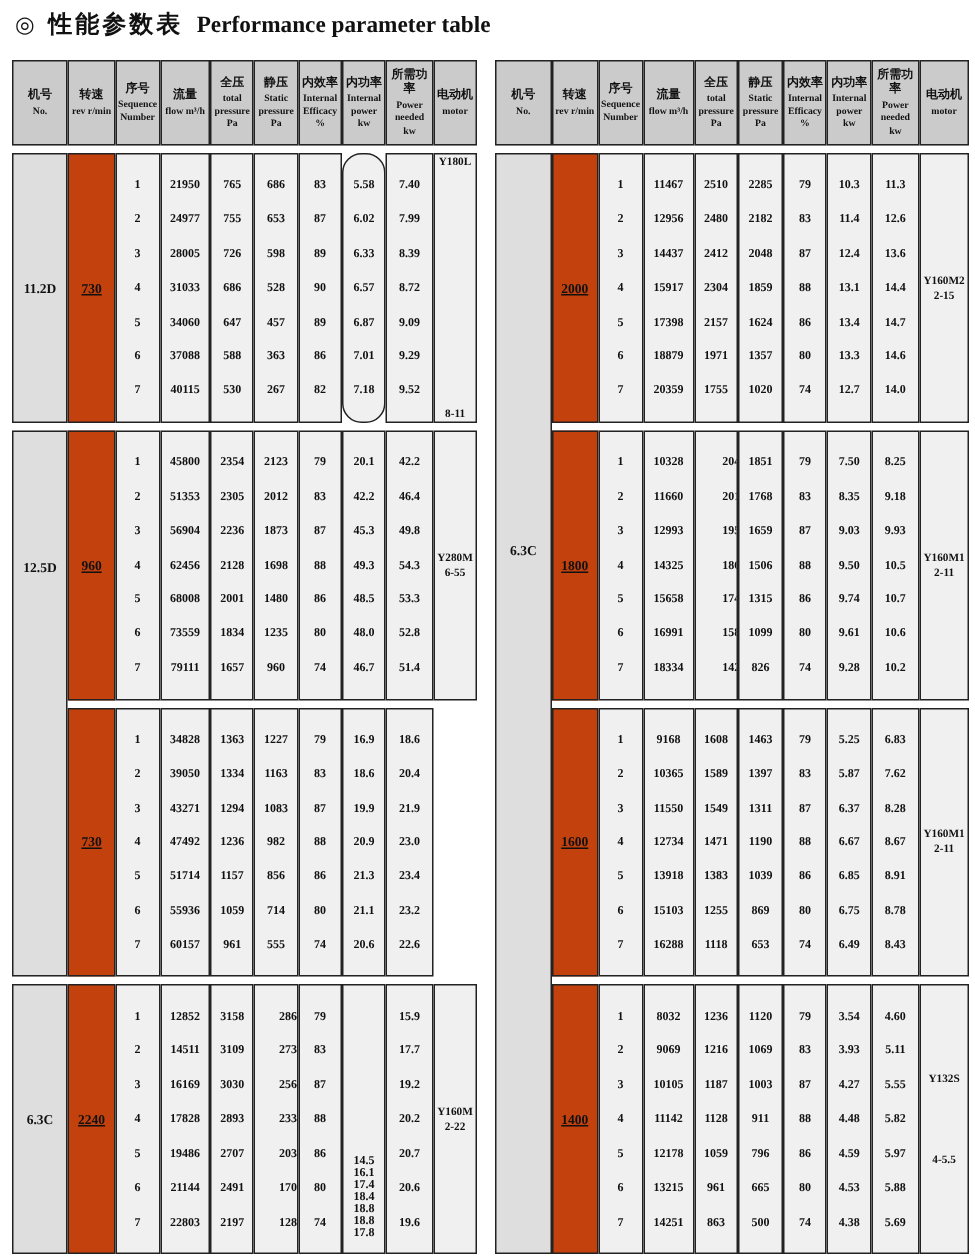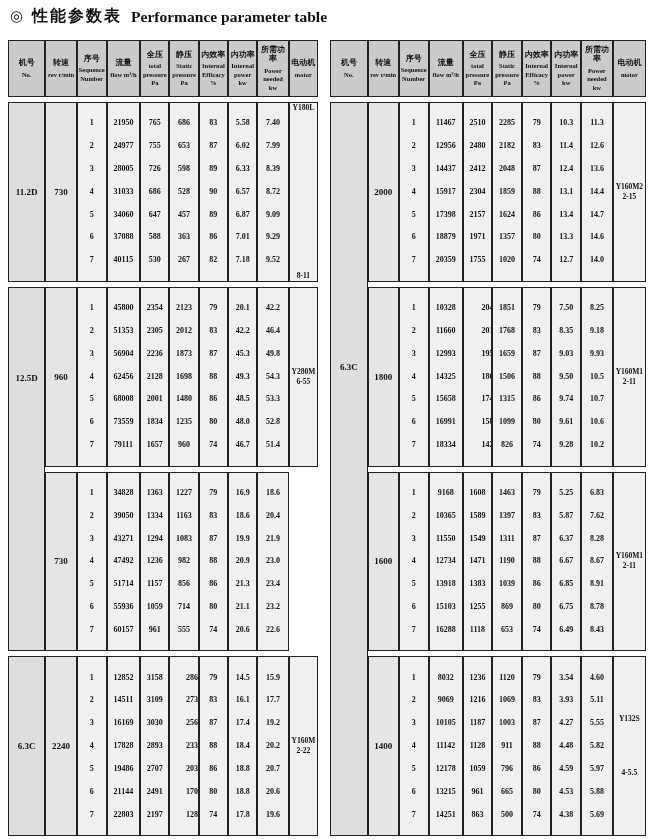--- a/index.html
+++ b/index.html
@@ -24,21 +24,21 @@
     display:flex; flex-direction:column; align-items:center; justify-content:center;
     text-align:center;
   }
   .head { background:#cbcbcb; padding:2px 1px; }
   .hz { font-size:8px; font-weight:bold; font-family:"DejaVu Sans", sans-serif; line-height:1.2; margin-bottom:3px; }
   .he { font-size:6.5px; font-weight:bold; line-height:1.3; }
 
   .mach { background:#dedede; position:relative; }
   .mlabel { position:absolute; left:0; right:0; transform:translateY(-50%); font-weight:bold; font-size:9px; }
 
-  .rev   { background:#e5e5e5; font-weight:bold; font-size:9px; }
+  .rev   { background:#c2410c; font-weight:bold; font-size:9px;text-decoration:underline; }
   .vals  { background:#f0f0f0; justify-content:space-around; padding:9px 0; }
   .v     { font-weight:bold; font-size:8px; line-height:1; }
   .motor { background:#f0f0f0; }
   .mm, .ms { font-weight:bold; font-size:7.5px; line-height:1.35; }
 </style>
 </head>
 <body>
 
 <div class="sheet">
   <div class="title-row">
@@ -130,21 +130,21 @@
       </div>
       <div class="cell vals" style="grid-area: 2 / 7;">
         <div class="v">83</div>
         <div class="v">87</div>
         <div class="v">89</div>
         <div class="v">90</div>
         <div class="v">89</div>
         <div class="v">86</div>
         <div class="v">82</div>
       </div>
-      <div class="cell vals" style="grid-area: 2 / 8;">
+      <div class="cell vals" style="grid-area: 2 / 8; border-radius: 13px;">
         <div class="v">5.58</div>
         <div class="v">6.02</div>
         <div class="v">6.33</div>
         <div class="v">6.57</div>
         <div class="v">6.87</div>
         <div class="v">7.01</div>
         <div class="v">7.18</div>
       </div>
       <div class="cell vals" style="grid-area: 2 / 9;">
         <div class="v">7.40</div>
@@ -336,21 +336,21 @@
       </div>
       <div class="cell vals" style="grid-area: 5 / 7;">
         <div class="v">79</div>
         <div class="v">83</div>
         <div class="v">87</div>
         <div class="v">88</div>
         <div class="v">86</div>
         <div class="v">80</div>
         <div class="v">74</div>
       </div>
-      <div class="cell vals" style="grid-area: 5 / 8;">
+      <div class="cell vals" style="grid-area: 5 / 8; justify-content: flex-end;">
         <div class="v">14.5</div>
         <div class="v">16.1</div>
         <div class="v">17.4</div>
         <div class="v">18.4</div>
         <div class="v">18.8</div>
         <div class="v">18.8</div>
         <div class="v">17.8</div>
       </div>
       <div class="cell vals" style="grid-area: 5 / 9;">
         <div class="v">15.9</div>

